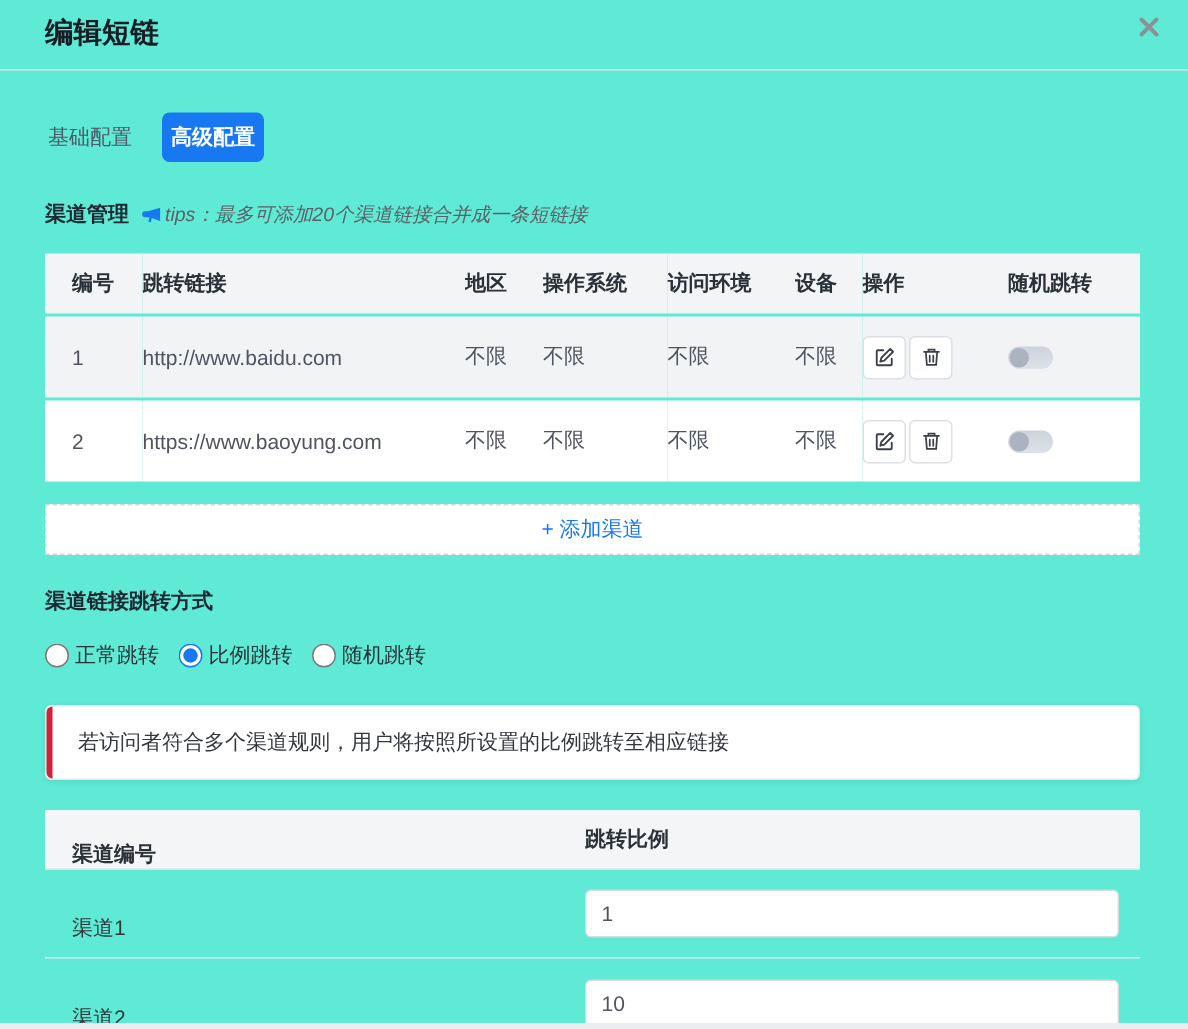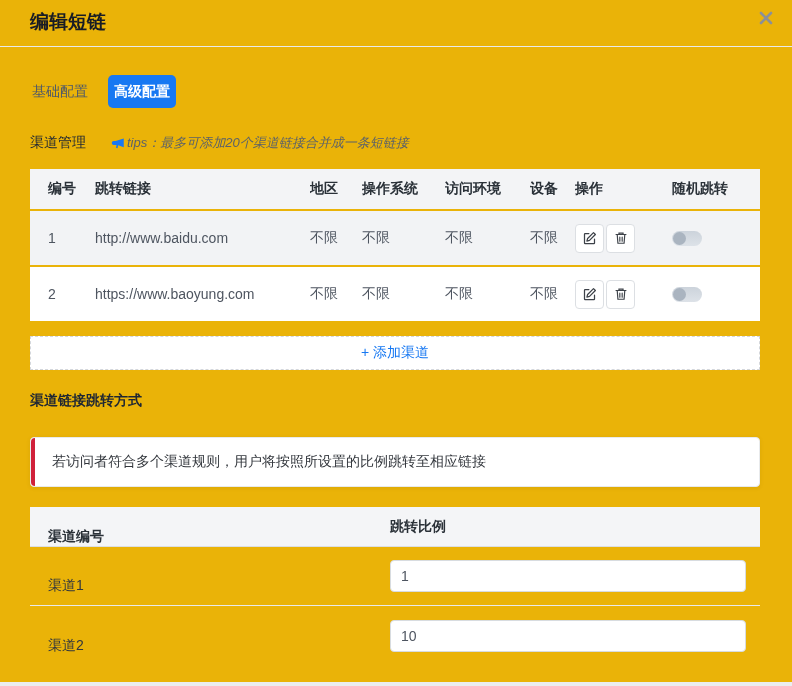--- a/index.html
+++ b/index.html
@@ -1,37 +1,37 @@
 <!DOCTYPE html>
 <html><head>
 <meta charset="utf-8">
 <style>
   * { box-sizing: border-box; margin: 0; padding: 0; }
   html,body { width:792px; height:686px; overflow:hidden; background:#fff;
     font-family:"Liberation Sans","DejaVu Sans",sans-serif; }
-  .modal { position:relative; width:792px; height:686px; background:#eab308; }
+  .modal { position:relative; width:792px; height:686px; background:#5eead4; }
 
   
   .modal-header { height:47px; border-bottom:1px solid #e8eaec; padding:9px 30px 0; }
   .modal-title { font-size:19px; font-weight:bold; color:#181c25; }
   .close-btn { position:absolute; top:4px; right:12px; width:28px; height:28px; border:none;
     background:transparent; cursor:pointer; display:flex; align-items:center; justify-content:center; }
   .close-btn svg { stroke:#8c9097; }
 
   .content { padding:0 30px; width:792px; }
 
   
   .tabs { margin-top:28px; height:33px; display:flex; align-items:center; }
   .tab-plain { font-size:14px; color:#4e5969; padding:0 2px; cursor:pointer; }
   .tab-active { margin-left:18px; height:33px; line-height:33px; padding:0 6px; background:#1778f2;
     color:#fff; font-size:14px; font-weight:bold; border:none; border-radius:5px; cursor:pointer; }
 
   
   .section-row { margin-top:25px; height:20px; display:flex; align-items:center; }
-  .section-label { font-size:14px; font-weight:normal; color:#1f2733; margin-right:24px; }
+  .section-label { font-size:14px; font-weight:bold; color:#1f2733; margin-right:7px; }
   .megaphone { width:15px; height:15px; margin-right:2px; flex:0 0 auto; }
   .tips-text { font-size:13px; color:#5c6269;font-style:italic; }
 
   
   table.channel { margin-top:14px; width:730px; border-collapse:separate; border-spacing:0 2px;
     font-size:14px; table-layout:fixed; }
   table.channel th { background:#f3f4f6; height:40px; text-align:left; font-weight:600;
     color:#2a3138; overflow:hidden; white-space:nowrap; }
   table.channel td { height:54px; color:#4e5560; overflow:hidden; white-space:nowrap; }
   table.channel .pl { padding-left:18px; }
@@ -194,20 +194,34 @@
         </tr>
       </tbody>
     </table>
 
     <div class="add-box">
       <span>+ 添加渠道</span>
     </div>
 
     <div class="method-label">渠道链接跳转方式</div>
 
+    <div class="radio-row">
+      <label class="radio-item">
+        <input type="radio" name="jump" style="">
+        <span>正常跳转</span>
+      </label>
+      <label class="radio-item">
+        <input type="radio" name="jump" checked="" style="">
+        <span>比例跳转</span>
+      </label>
+      <label class="radio-item">
+        <input type="radio" name="jump" style="">
+        <span>随机跳转</span>
+      </label>
+    </div>
 
     <div class="alert">
       <span>若访问者符合多个渠道规则，用户将按照所设置的比例跳转至相应链接</span>
     </div>
 
     <div class="ratio-table">
       <div class="ratio-head">
         <div class="ratio-col1">渠道编号</div>
         <div class="ratio-col2">跳转比例</div>
       </div>

